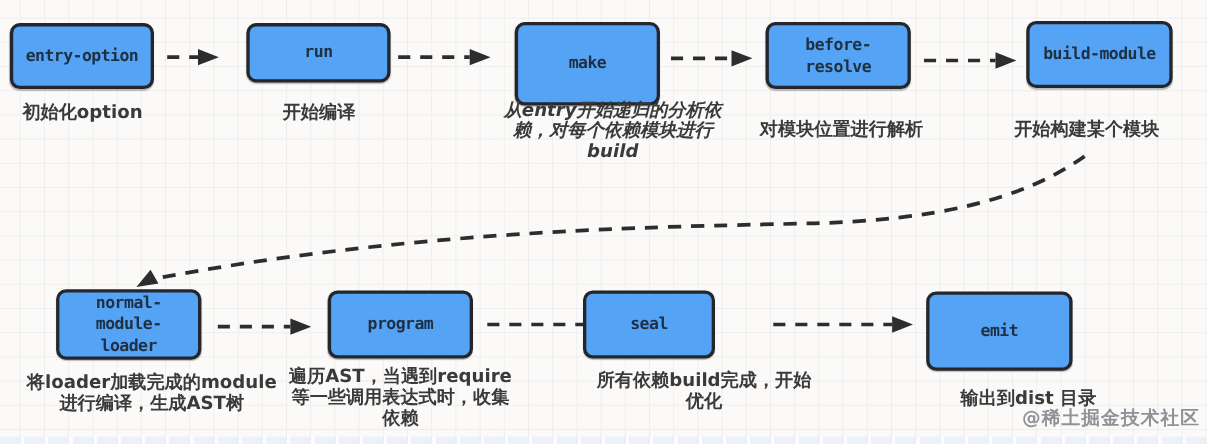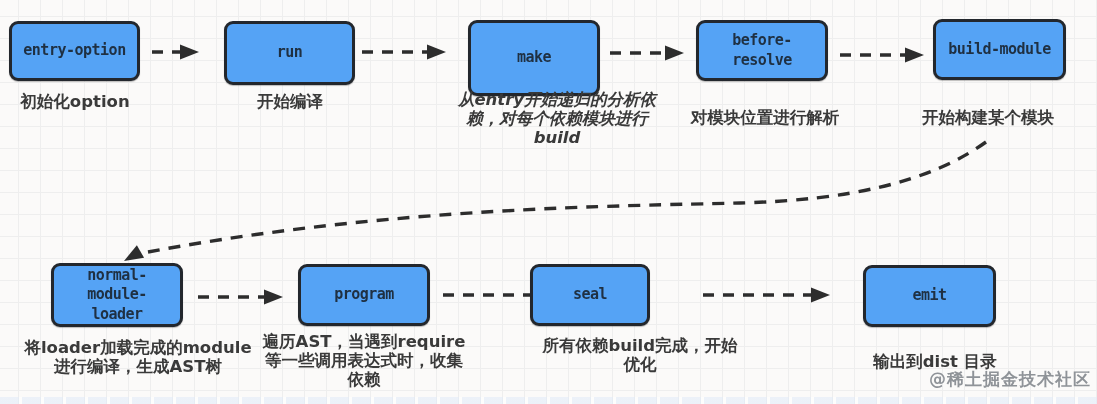--- a/index.html
+++ b/index.html
@@ -35,28 +35,28 @@
   }
   .caption{
     position:absolute;
     color:var(--caption,#3a3a3a);
     font-size:16.5px;font-weight:600;
     line-height:1.16;
     text-align:center;
     white-space:pre-line;
   }
   .n0{left:9px;  top:21px; width:131px;height:60px;}
-  .n1{left:224px;top:21px; width:131px;height:64px;}
+  .n1{left:224px;top:21px; width:131px;height:54px;}
   .n2{left:468px;top:20px; width:132px;height:76px;}
   .n3{left:696px;top:20px; width:132px;height:61px;justify-content:center;}
   .n4{left:933px;top:19px; width:133px;height:61px;}
   .n5{left:51px; top:263px;width:132px;height:64px;}
   .n6{left:298px;top:264px;width:132px;height:62px;}
   .n7{left:530px;top:264px;width:120px;height:62px;}
-  .n8{left:842px;top:265px;width:133px;height:62px;margin-left:21px;}
+  .n8{left:842px;top:265px;width:133px;height:72px;}
   .c0{left:0px;  top:92px; width:150px;}
   .c1{left:215px;top:92px; width:150px;}
   .c2{left:427px;top:90px; width:260px;font-style:italic;}
   .c3{left:665px;top:108px;width:200px;}
   .c4{left:888px;top:108px;width:200px;}
   .c5{left:23px; top:338px;width:230px;}
   .c6{left:249px;top:332px;width:230px;}
   .c7{left:530px;top:336px;width:220px;text-align:center;}
   .c8{left:850px;top:352px;width:170px;}
   #arrows{position:absolute;left:0;top:0;width:1097px;height:404px;pointer-events:none;}

